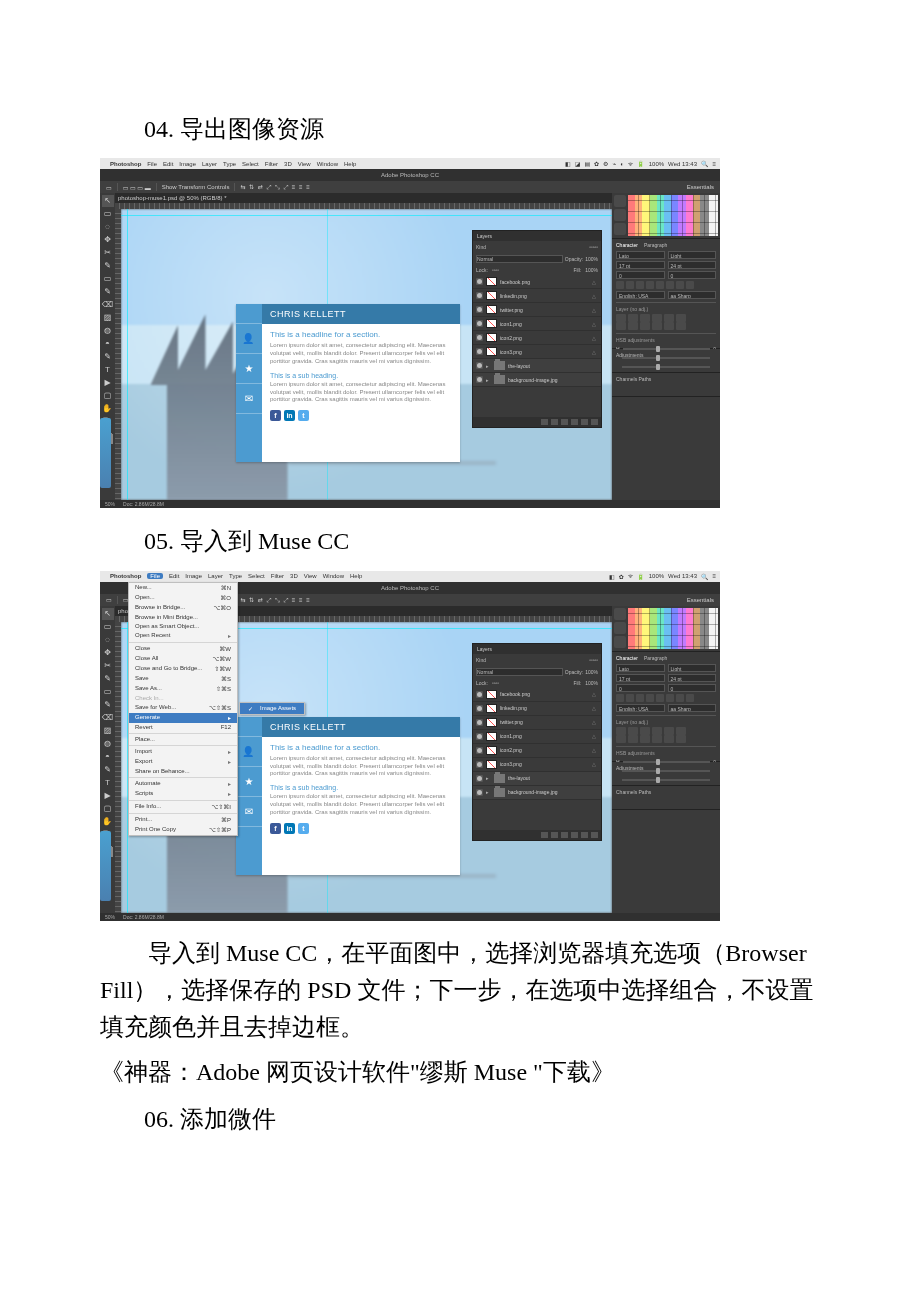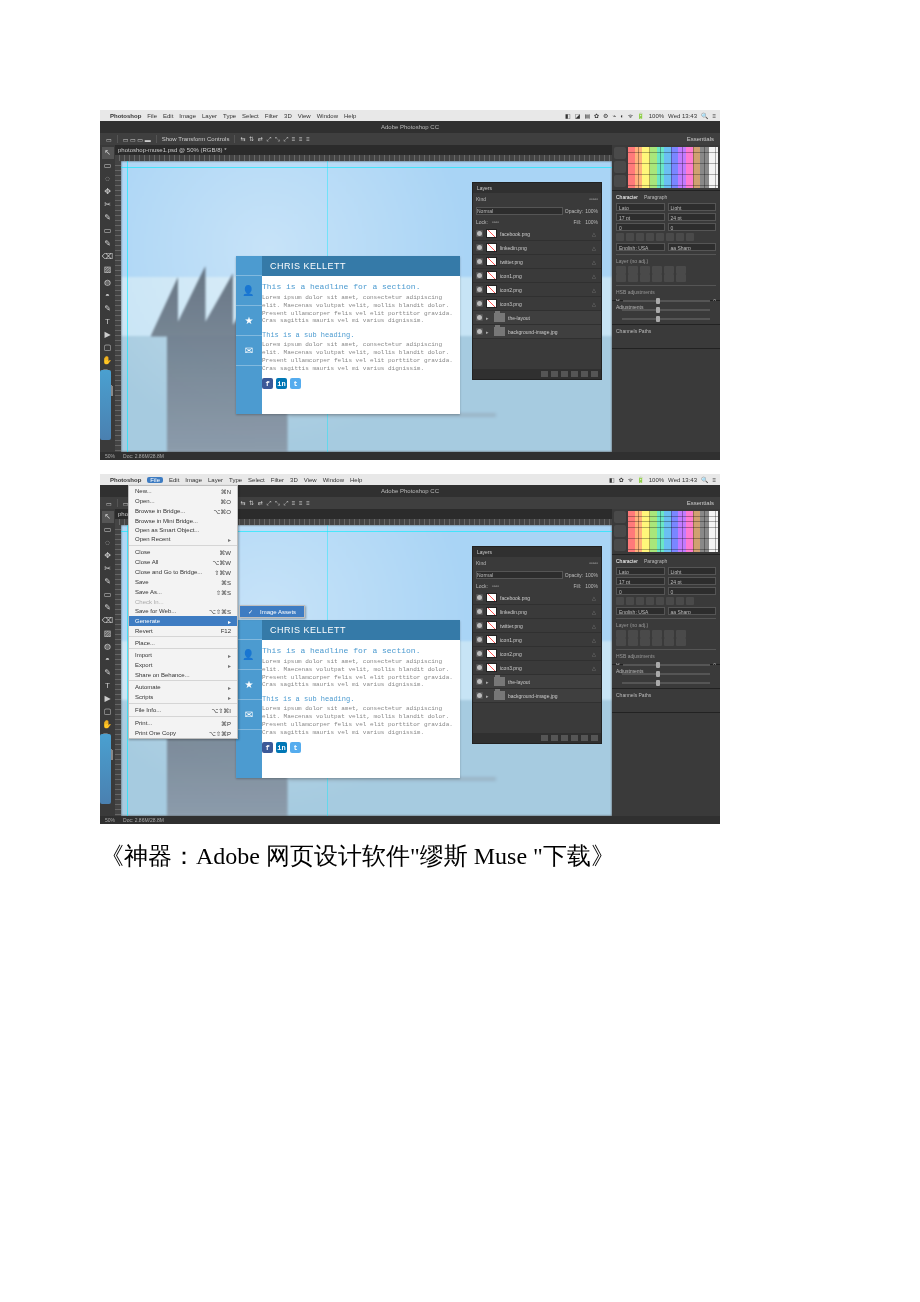--- a/index.html
+++ b/index.html
@@ -381,21 +381,21 @@
     display:flex; align-items:center; justify-content:center;
     color:#fff; font-size:10px;
   }
   .card .railicon:first-child { height:20px; }
   .card .main { flex:1; display:flex; flex-direction:column; }
   .card .titlebar {
     height:20px; background:#357aa8; color:#fff;
     display:flex; align-items:center; padding:0 8px;
     font-size:9px; letter-spacing:.5px;
   }
-  .card .body { padding:6px 0; font-size:6px; color:#888;font-family:Liberation Mono, monospace; }
+  .card .body { padding:6px 8px; font-size:6px; color:#888; }
   .card .body .hl { color:#4c9bd0; font-size:8px; margin-bottom:3px; }
   .card .body .lorem { line-height:1.3; margin-bottom:6px; }
   .card .body .sub { color:#4c9bd0; font-size:7px; margin:4px 0 2px; }
   .card .social { display:flex; gap:3px; margin-top:6px; }
   .card .social span {
     width:11px; height:11px; border-radius:2px;
     display:flex; align-items:center; justify-content:center;
     color:#fff; font-size:7px; font-weight:bold;
   }
   .s-fb { background:#3b5998; }
@@ -450,20 +450,21 @@
   .submenu .chk::before { content:"✓"; margin-right:3px; }
 
 </style>
 </head>
 <body>
 
 <div class="watermark">www.felis.com</div>
 
 <div class="page content">
 
+  <div class="heading">04. 导出图像资源</div>
 
   <div class="screenshot">
     <div class="mac-menubar">
       <span class="apple"></span>
       <b>Photoshop</b>
       <span>File</span>
       <span>Edit</span>
       <span>Image</span>
       <span>Layer</span>
       <span>Type</span>
@@ -730,20 +731,21 @@
       <div class="filler"></div>
     </div>
 
     <div class="statusbar">
       <span>50%</span>
       <span>Doc: 2.86M/28.8M</span>
     </div>
   </div>
 
 
+  <div class="heading">05. 导入到 Muse CC</div>
 
   <div class="screenshot">
     <div class="mac-menubar">
       <span class="apple"></span>
       <b>Photoshop</b>
       <span style="background:#3e7cc2;color:#fff;padding:0 3px;border-radius:2px">File</span>
       <span>Edit</span>
       <span>Image</span>
       <span>Layer</span>
       <span>Type</span>
@@ -1107,16 +1109,18 @@
     <div class="submenu">
       <div class="mi chk">Image Assets</div>
     </div>
 
     <div class="statusbar">
       <span>50%</span>
       <span>Doc: 2.86M/28.8M</span>
     </div>
   </div>
 
+  <div class="body-text">导入到 Muse CC，在平面图中，选择浏览器填充选项（Browser Fill），选择保存的 PSD 文件；下一步，在选项中选择组合，不设置填充颜色并且去掉边框。</div>
   <div class="body-text-noindent">《神器：Adobe 网页设计软件"缪斯 Muse "下载》</div>
 
+  <div class="heading">06. 添加微件</div>
 
 </div>
 
 </body></html>

